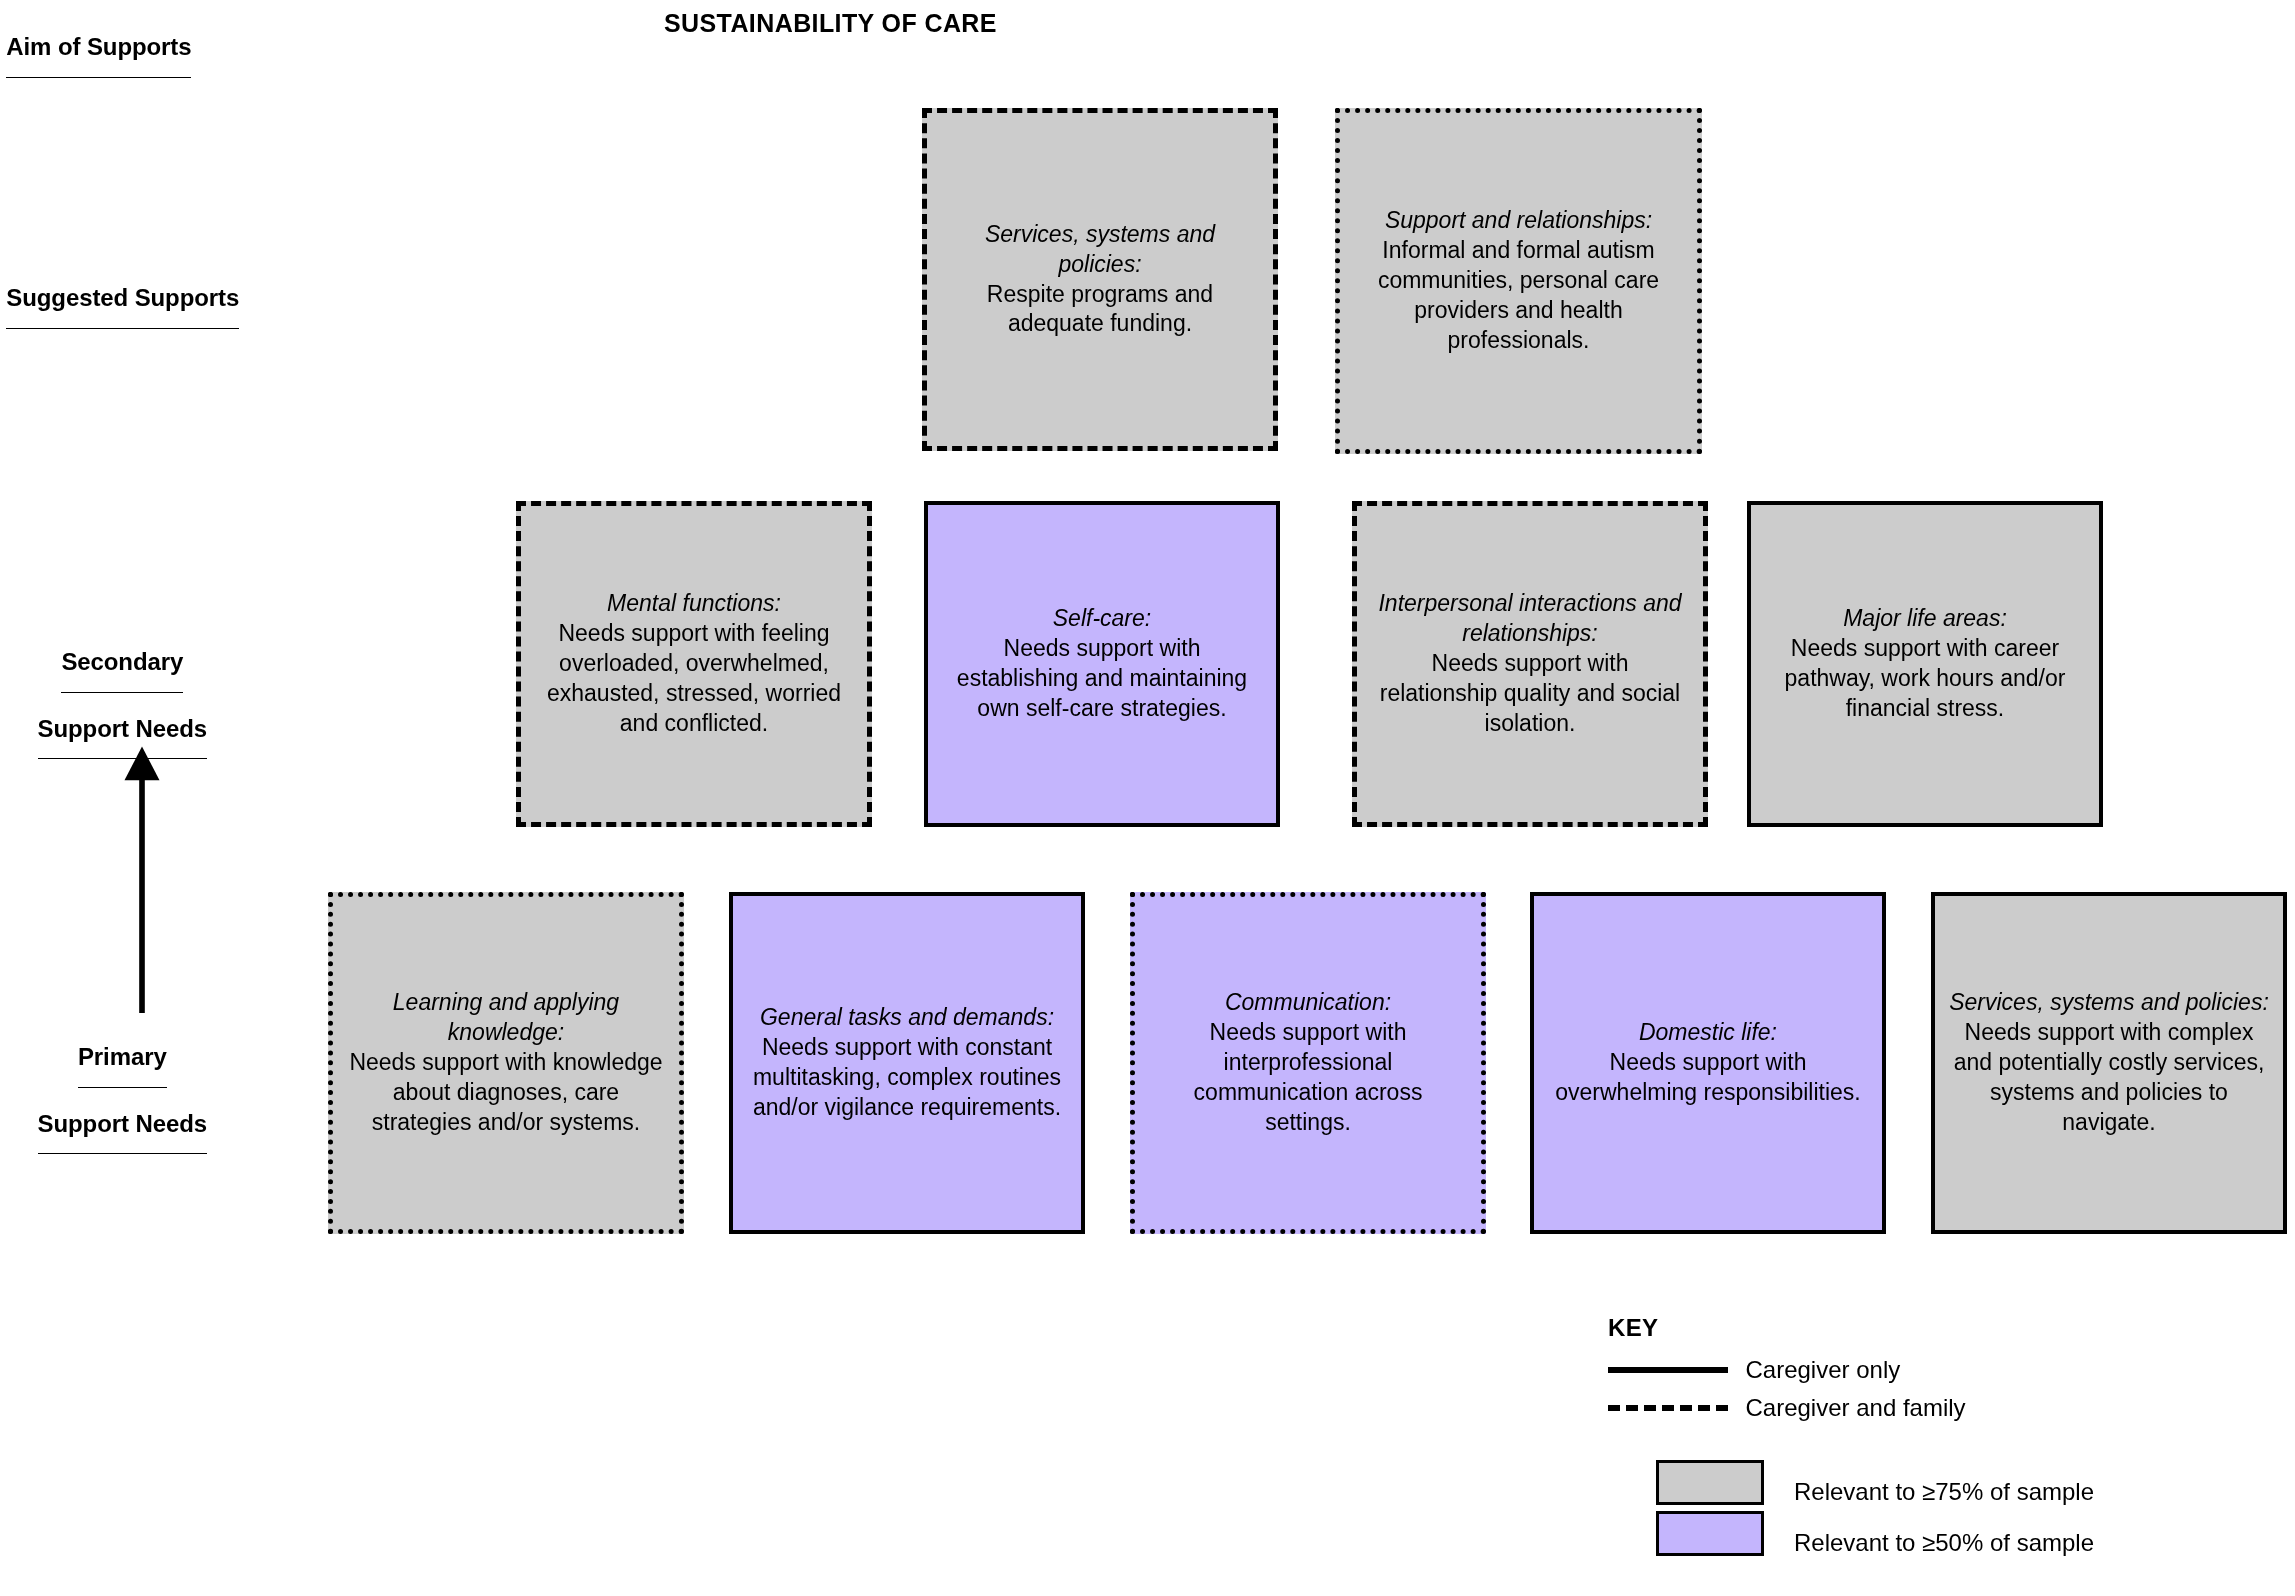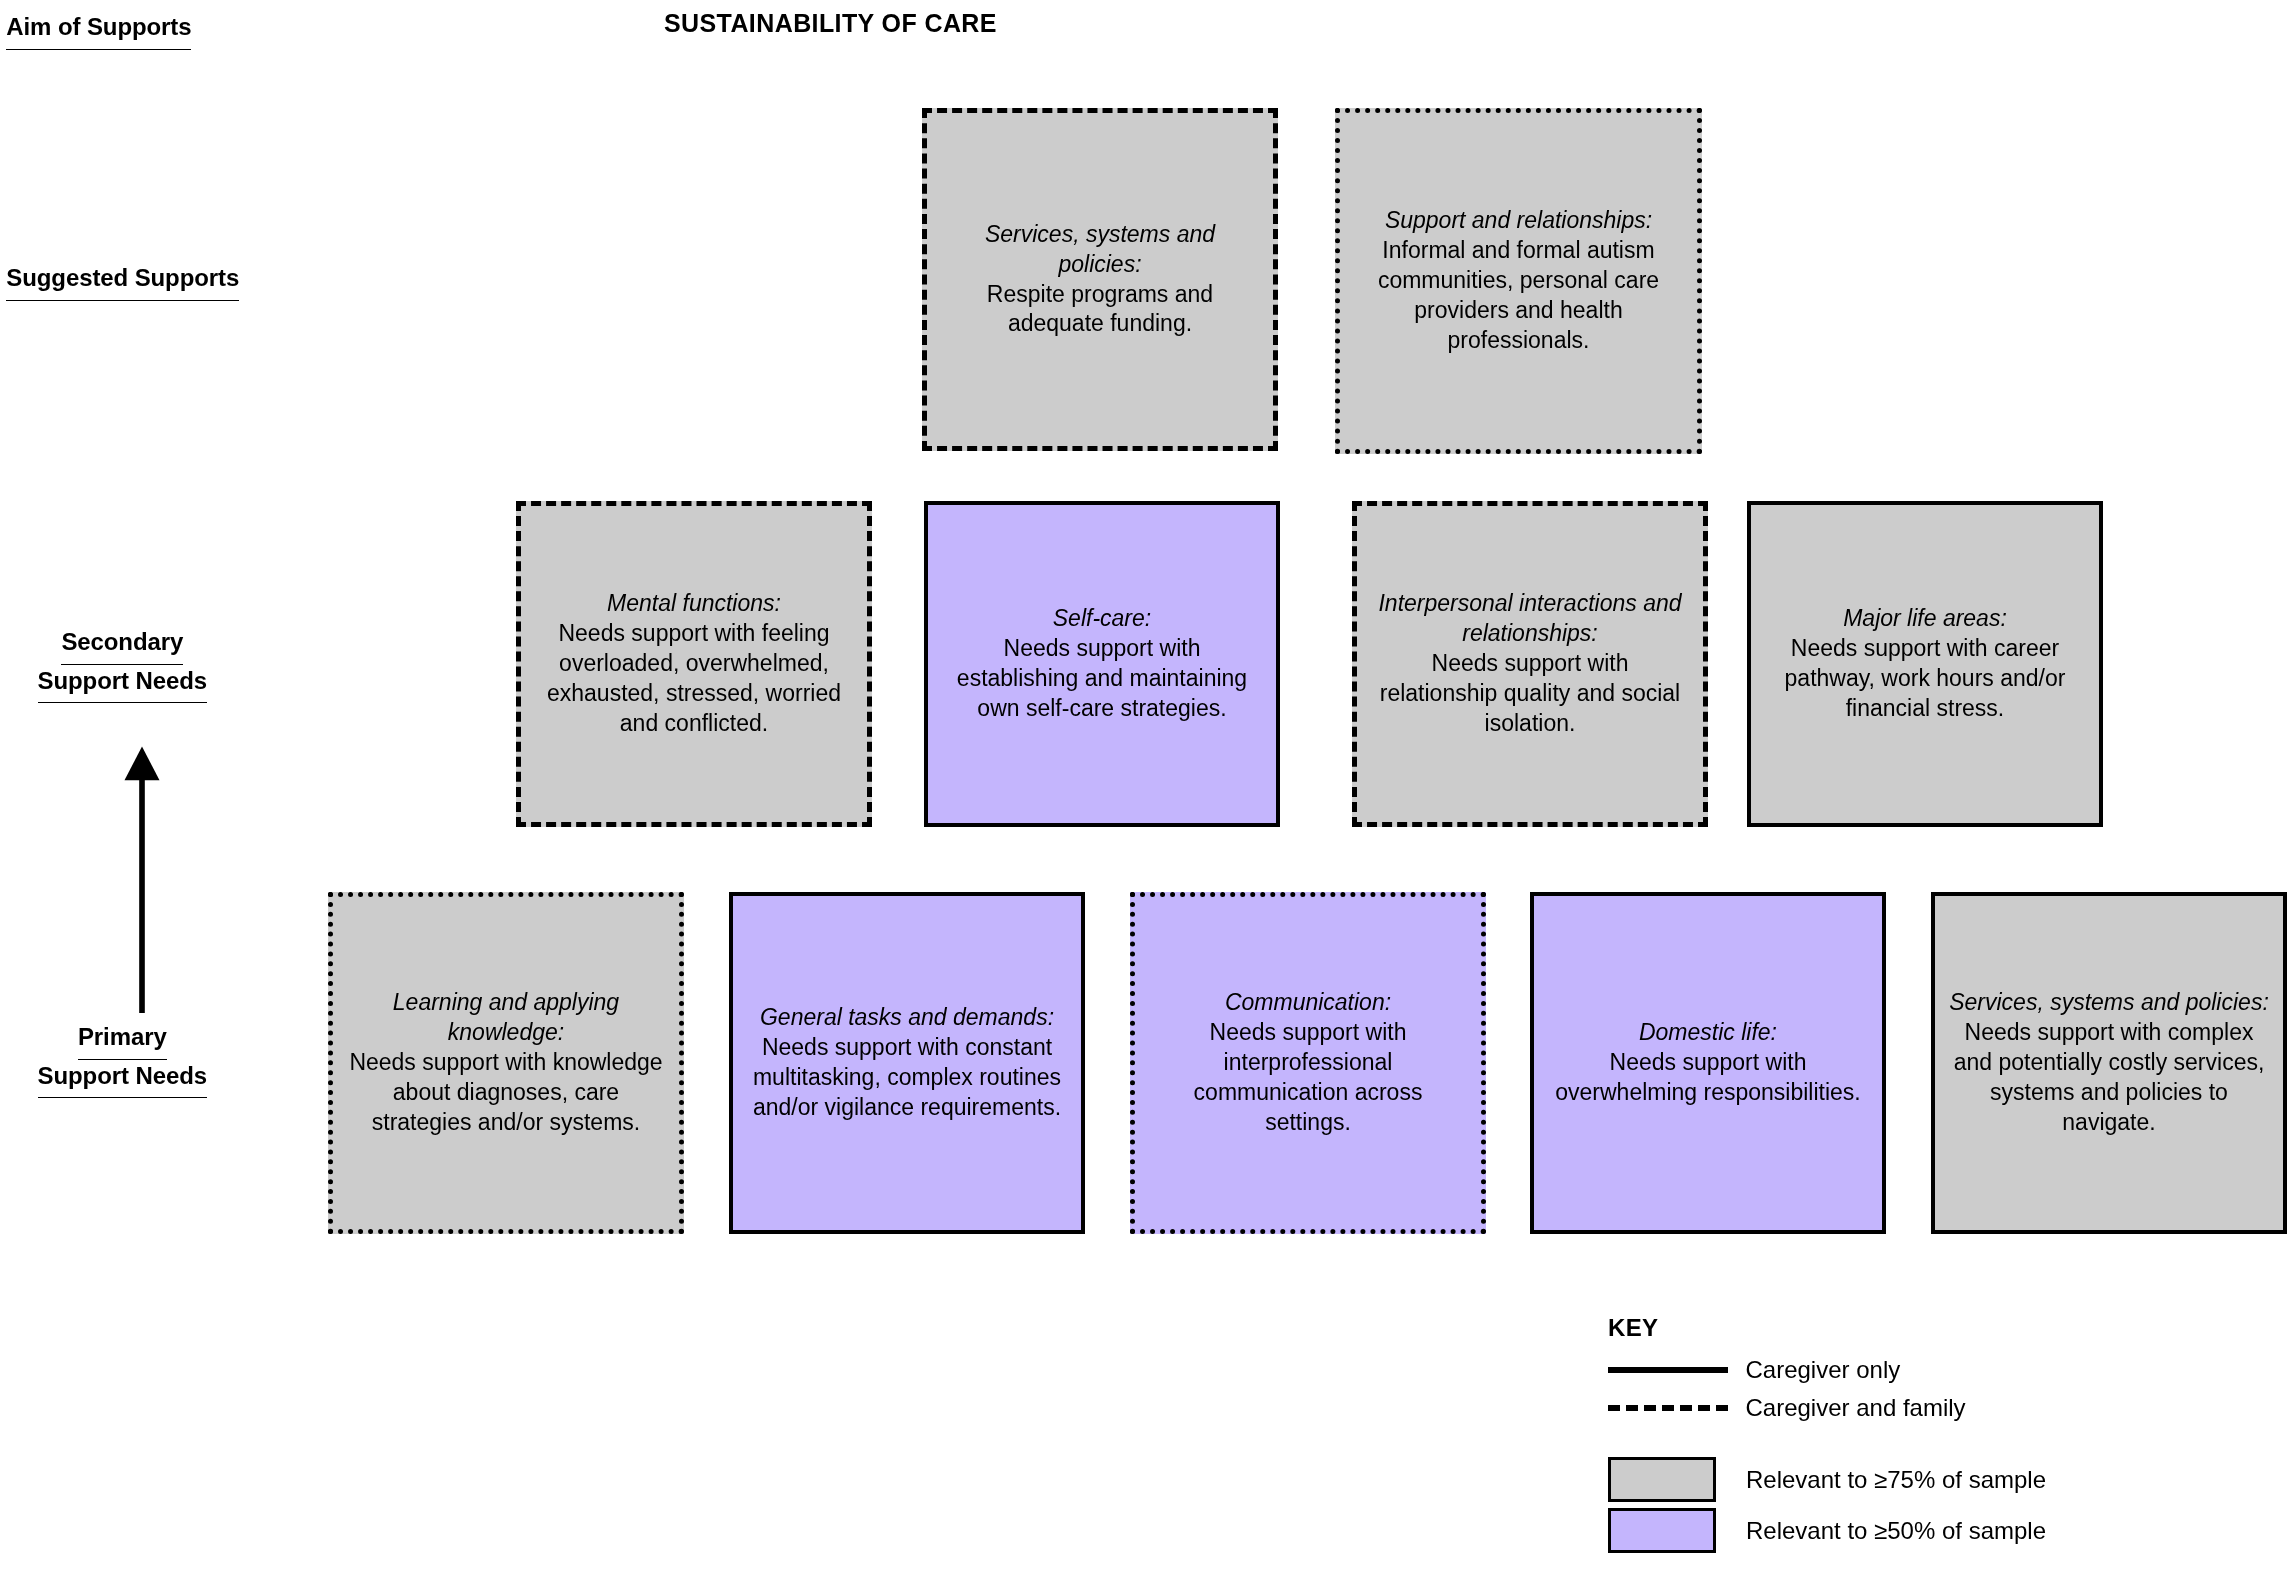--- a/index.html
+++ b/index.html
@@ -24,21 +24,22 @@
     position: absolute;
     font-weight: bold;
     font-size: 24px;
     line-height: 1.32;
     text-align: center;
     letter-spacing: -0.1px;
   }
   .row-label .u {
     display: inline-block;
     border-bottom: 1.9px solid #000;
-    padding-bottom: 6px;
+    padding-bottom: 14px;
+    margin-top: 20px;
   }
 
   #label-aim        { left: 6.3px;  top: 11.3px;  width: 250px; text-align: left; }
   #label-suggested  { left: 6.3px;  top: 262px; width: 326px; text-align: left; }
   #label-secondary  { left: 6.3px;  top: 626px; width: 232px; }
   #label-primary    { left: 6.3px;  top: 1021px; width: 232px; }
 
   
   #diagram-title {
     position: absolute;
@@ -116,22 +117,23 @@
   .line-dashed { border-top: 6.9px dashed #000; }
   .line-dotted { border-top: 6.9px dotted #000; }
   .key-label {
     font-size: 24px;
     line-height: 1.1;
     white-space: nowrap;
   }
   #key-fills { margin-top: 27.6px; }
   .key-fill-row {
     display: flex;
-    align-items: center;
+    align-items: flex-end;
     height: 51px;
+    margin-left: 48px;
   }
   .key-swatch-box {
     width: 108px;
     flex: 0 0 108px;
     height: 45px;
     border: 3.1px solid #000;
     margin-right: 30px;
     box-sizing: border-box;
   }
 </style>

